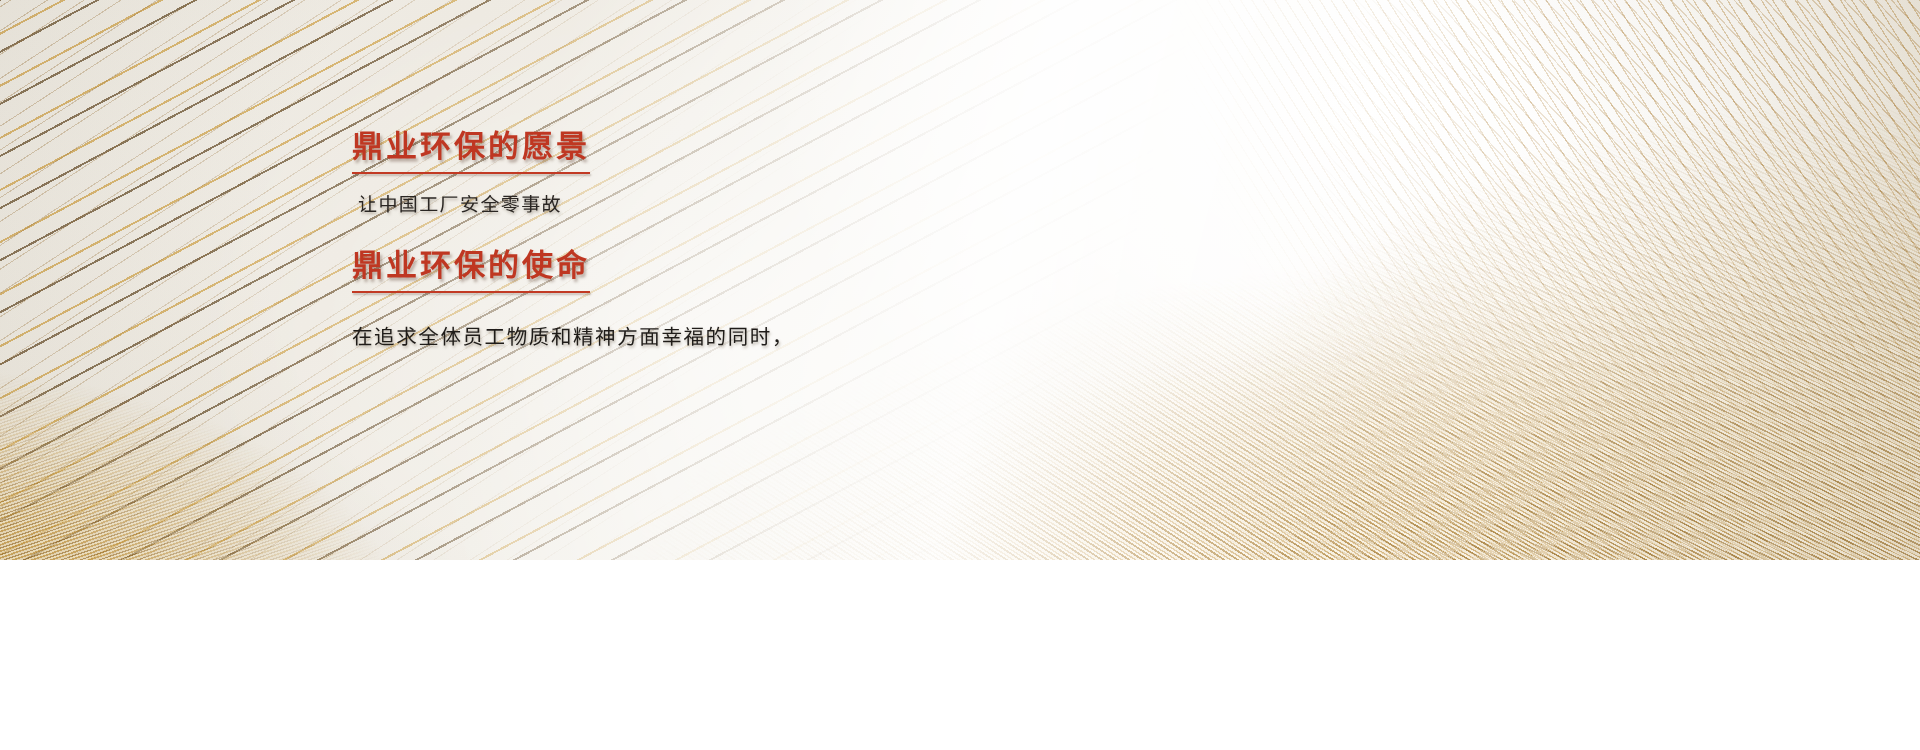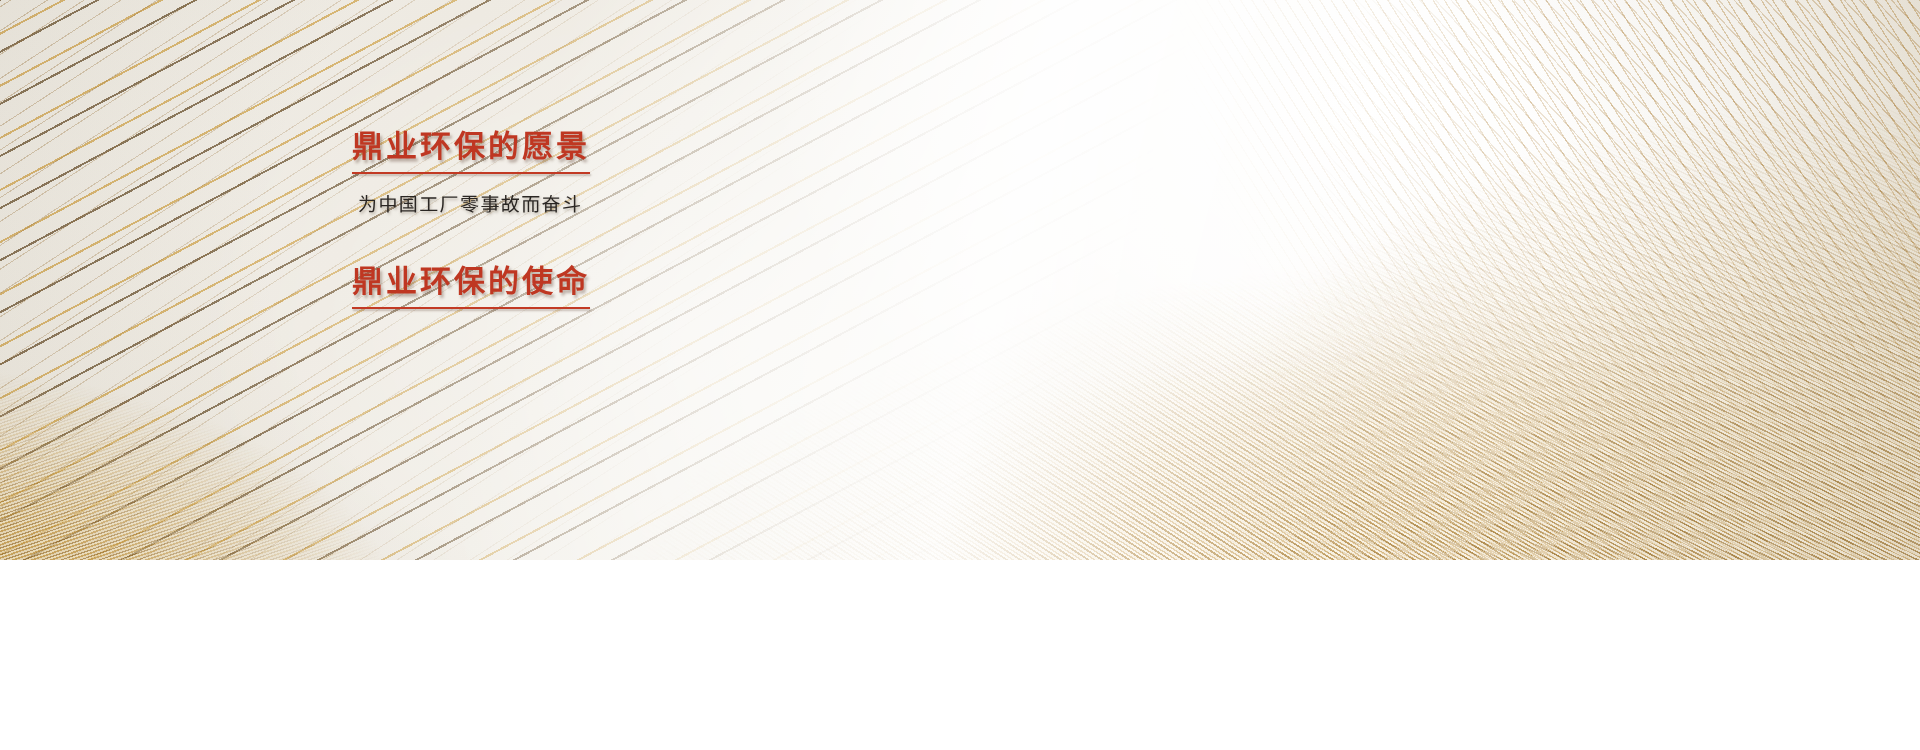--- a/index.html
+++ b/index.html
@@ -147,21 +147,21 @@
   }
 
   
   .content {
     position: absolute;
     left: 352px;
     top: 128px;
     width: 980px;
     z-index: 5;
   }
-  .block + .block { margin-top: 44px; }
+  .block + .block { margin-top: 28px; }
 
   .heading {
     display: inline-block;
     position: relative;
     color: #bf3722;
     font-size: 31px;
     font-weight: bold;
     letter-spacing: 3px;
     line-height: 1.22;
     white-space: nowrap;
@@ -214,23 +214,24 @@
   <div class="bg-layer fan-bl"></div>
   <div class="bg-layer ribbon"></div>
   <div class="bg-layer ribbon2"></div>
   <div class="bg-layer sheen"></div>
   <div class="bg-layer vignette"></div>
 
   <div class="content">
 
     <div class="block">
       <div class="heading">鼎业环保的愿景</div>
-      <div class="vision-sub">为中国工厂零事故而奋斗</div>
+      <div class="vision-sub">让中国工厂安全零事故</div>
     </div>
 
     <div class="block">
       <div class="heading">鼎业环保的使命</div>
       <div class="mission-body">
+        <div class="mission-line">在追求全体员工物质和精神方面幸福的同时，</div>
       </div>
     </div>
 
   </div>
 </div>
 
 </body></html>

